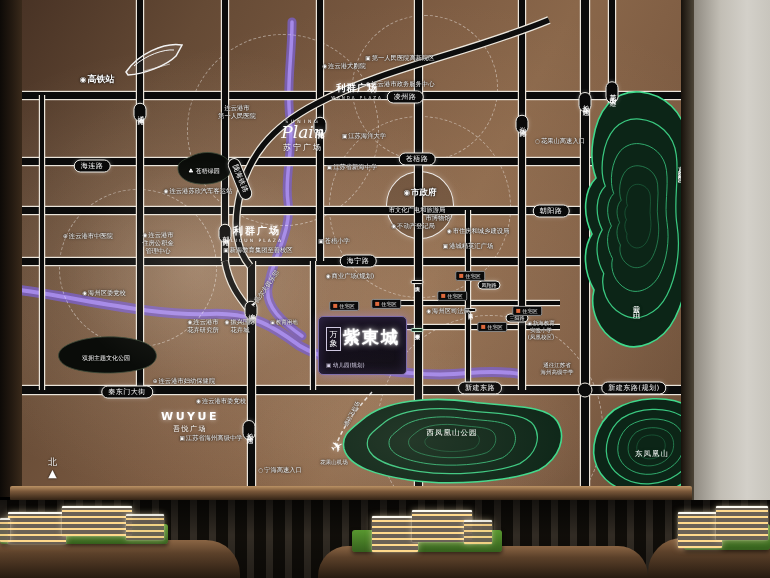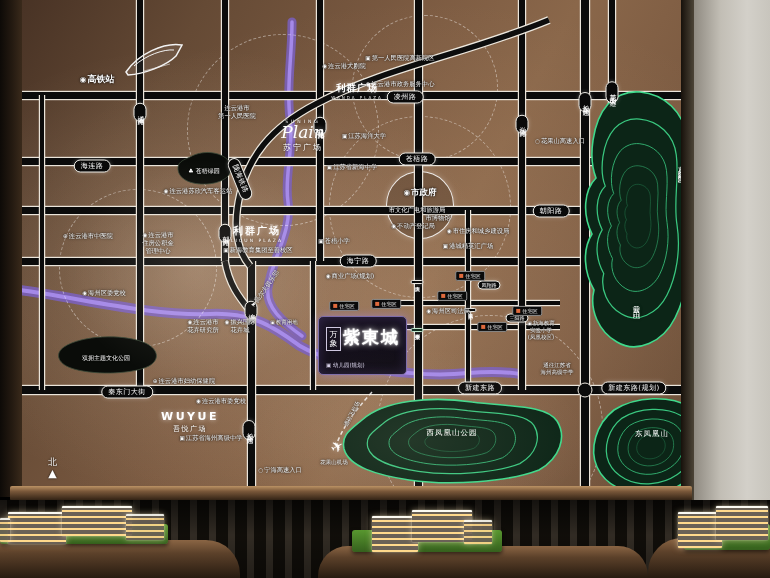--- a/index.html
+++ b/index.html
@@ -220,21 +220,21 @@
         <div class="poi" style="left: 334px; top: 462px; font-size: 5.5px;">花果山机场</div>
         <div class="zone" style="left: 344px; top: 306px;"><span class="sq"></span>住宅区</div>
         <div class="zone" style="left: 386px; top: 304px;"><span class="sq"></span>住宅区</div>
         <div class="zone" style="left: 452px; top: 296px;"><span class="sq"></span>住宅区</div>
         <div class="zone" style="left: 470px; top: 276px;"><span class="sq"></span>住宅区</div>
         <div class="zone" style="left: 492px; top: 327px;"><span class="sq"></span>住宅区</div>
         <div class="zone" style="left: 527px; top: 311px;"><span class="sq"></span>住宅区</div>
         <div class="mlabel vert" style="left: 681px; top: 166px;">花果山风景区</div>
         <div class="mlabel vert" style="left: 636px; top: 303px;">前云台山</div>
         <div class="mlabel" style="left: 452px; top: 433px;">西凤凰山公园</div>
-        <div class="mlabel" style="left: 652px; top: 434px;">东凤凰山</div>
+        <div class="mlabel" style="left: 652px; top: 454px;">东凤凰山</div>
         <div class="plabel" style="left: 204px; top: 171px;">♣ 苍梧绿园</div>
         <div class="plabel" style="left: 106px; top: 358px;">双拥主题文化公园</div>
       </div>
 
     <div class="project">
       <div class="pbrand">万象</div>
       <div class="pname">紫東城</div>
       <div class="pnote">▣ 幼儿园(规划)</div>
     </div>
 

